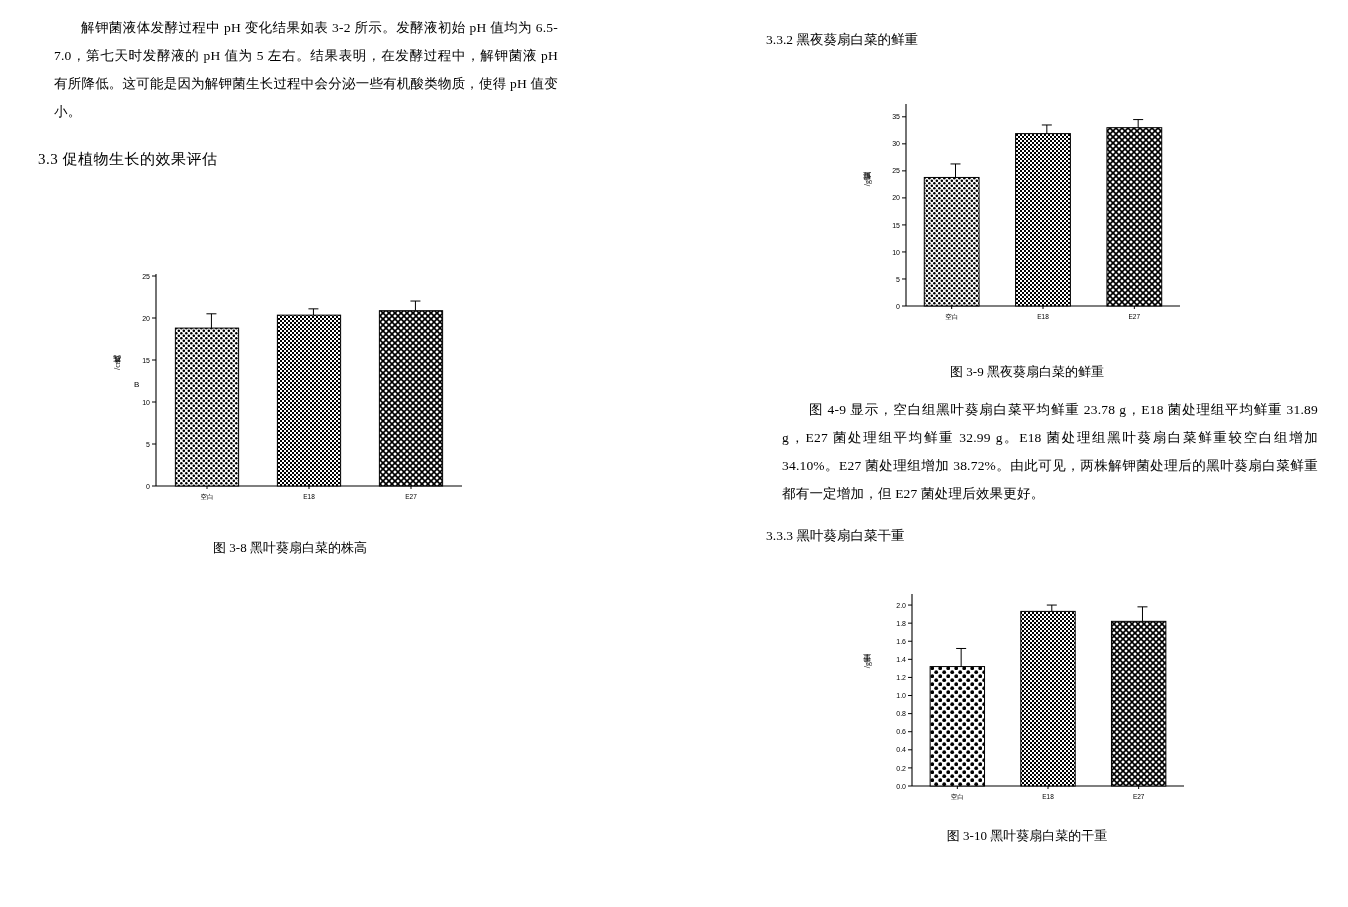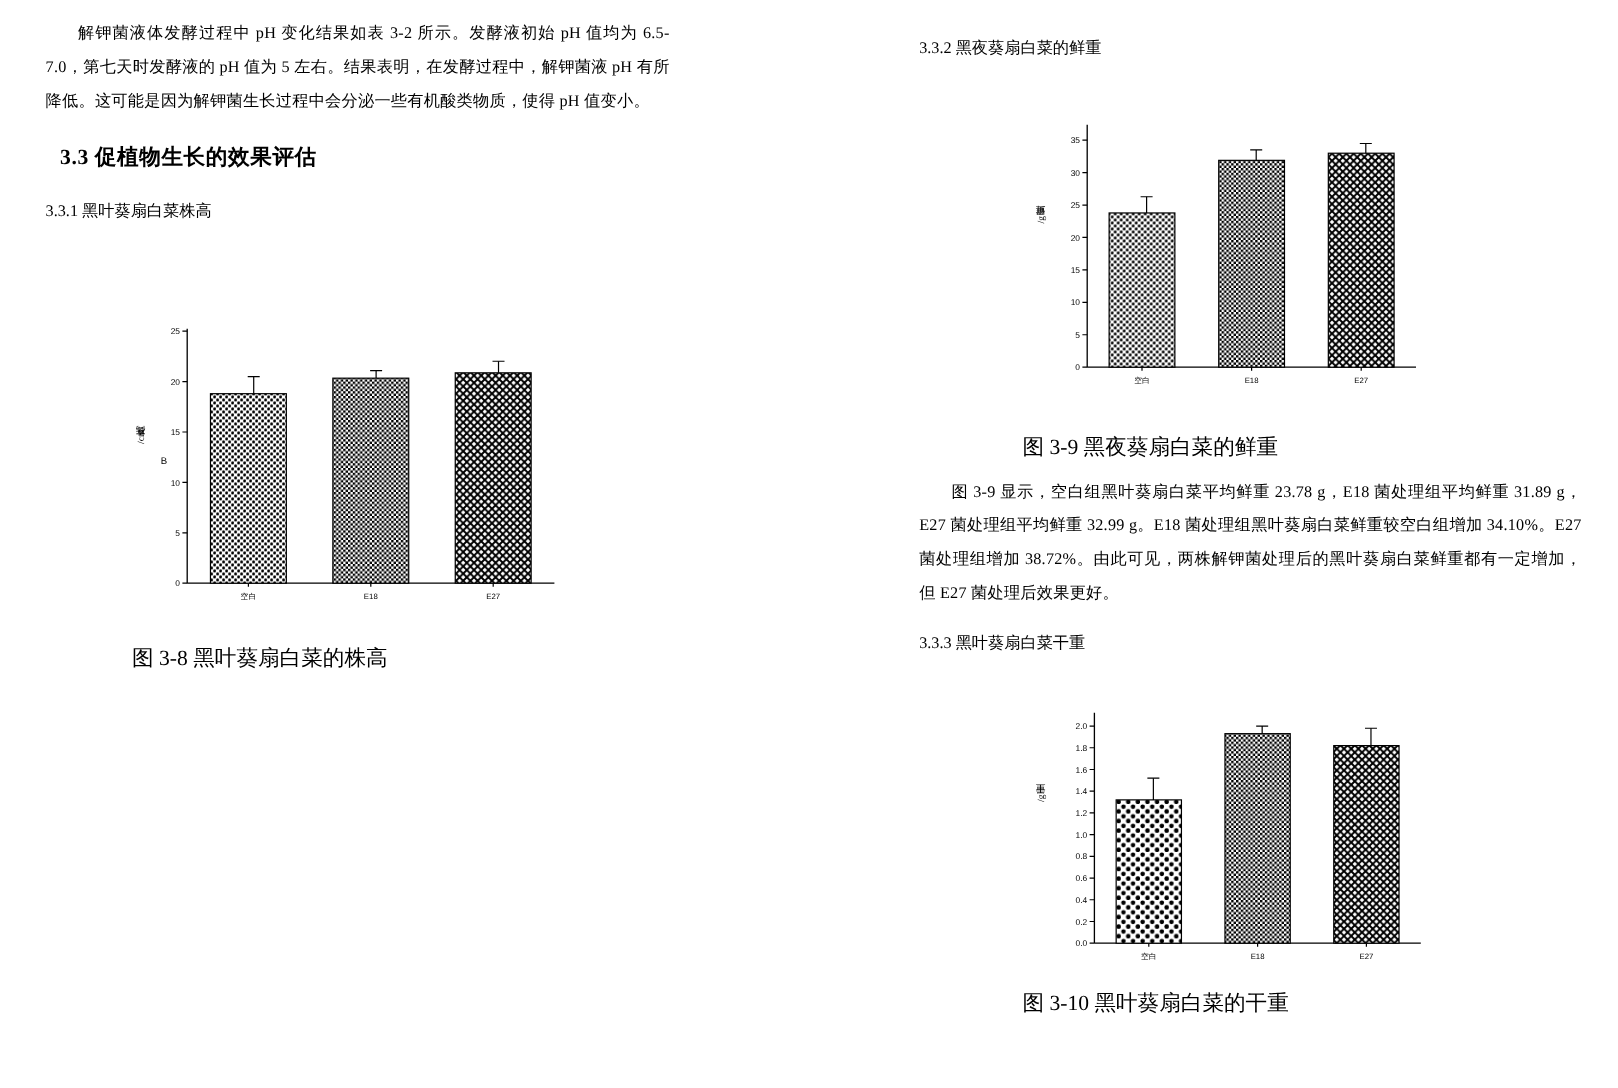--- a/index.html
+++ b/index.html
@@ -12,41 +12,42 @@
     position:relative;
     overflow:hidden;
   }
   .page { position:absolute; inset:0; }
 
   .col-left  { position:absolute; left:38px;  top:14px;  width:520px; }
 
   p.body-text {
     font-size:13.5px;
     line-height:28px;
-    margin:0 0 0 0;
+    margin:0 0 0 16px;
     text-align:justify;
     letter-spacing:0.2px;
   }
   p.indent { text-indent:2em; }
 
   h3.sec-main {
-    font-size:18px;
-    font-weight:bold;
-    margin:22px 0 0 12px;
+    font-size:15px;
+    font-weight:normal;
+    margin:22px 0 0 0;
     line-height:22px;
     letter-spacing:0.5px;
   }
   h4.sec-sub {
     font-size:13.5px;
     font-weight:normal;
     margin:24px 0 0 0;
     line-height:20px;
   }
   .fig-caption {
-    font-size:18px;
+    font-size:13px;
+    text-align:center;
     line-height:20px;
     margin:0;
   }
 
   
   .chart { position:relative; }
   .chart .plot-wrap { position:relative; }
   .chart svg { display:block; }
 
   .ylabel-box {
@@ -90,21 +91,20 @@
 </head>
 <body>
 
 <div class="page">
 
   <div class="col-left">
     <p class="body-text indent">解钾菌液体发酵过程中 pH 变化结果如表 3-2 所示。发酵液初始 pH 值均为 6.5-7.0，第七天时发酵液的 pH 值为 5 左右。结果表明，在发酵过程中，解钾菌液 pH 有所降低。这可能是因为解钾菌生长过程中会分泌一些有机酸类物质，使得 pH 值变小。</p>
 
     <h3 class="sec-main">3.3 促植物生长的效果评估</h3>
 
-    <h4 class="sec-sub">3.3.1 黑叶葵扇白菜株高</h4>
   </div>
 
   <div id="fig-3-8-block" class="chart">
     <div class="plot-wrap">
       <div class="ylabel-box" style="left:4px; top:96px;">株高/cm</div>
       <div class="panel-letter" style="left:24px; top:118px;">B</div>
       <svg id="svg-fig-3-8" width="360" height="250">
           <defs>
             <pattern id="pat-dense-dots-svg-fig-3-8" patternUnits="userSpaceOnUse" width="5" height="5">
               <rect width="5" height="5" fill="#ffffff"></rect>
@@ -226,21 +226,21 @@
           <line x1="276.3333333333333" y1="214" x2="276.3333333333333" y2="217" class="tickmark"></line>
           <text x="276.3333333333333" y="227" text-anchor="middle" class="cat-text">E27</text>
         </svg>
     </div>
   </div>
   <div id="cap-3-9">
     <p class="fig-caption">图 3-9  黑夜葵扇白菜的鲜重</p>
   </div>
 
   <div id="para-3-9">
-    <p class="body-text indent">图 3-9 显示，空白组黑叶葵扇白菜平均鲜重 23.78 g，E18 菌处理组平均鲜重 31.89 g，E27 菌处理组平均鲜重 32.99 g。E18 菌处理组黑叶葵扇白菜鲜重较空白组增加 34.10%。E27 菌处理组增加 38.72%。由此可见，两株解钾菌处理后的黑叶葵扇白菜鲜重都有一定增加，但 E27 菌处理后效果更好。</p>
+    <p class="body-text indent">图 4-9 显示，空白组黑叶葵扇白菜平均鲜重 23.78 g，E18 菌处理组平均鲜重 31.89 g，E27 菌处理组平均鲜重 32.99 g。E18 菌处理组黑叶葵扇白菜鲜重较空白组增加 34.10%。E27 菌处理组增加 38.72%。由此可见，两株解钾菌处理后的黑叶葵扇白菜鲜重都有一定增加，但 E27 菌处理后效果更好。</p>
   </div>
 
   <h4 id="head-333">3.3.3 黑叶葵扇白菜干重</h4>
 
   <div id="fig-3-10-block" class="chart">
     <div class="plot-wrap">
       <div class="ylabel-box" style="left:2px; top:80px;">干重/g</div>
       <svg id="svg-fig-3-10" width="330" height="230">
           <defs>
             <pattern id="pat-dense-dots-svg-fig-3-10" patternUnits="userSpaceOnUse" width="5" height="5">

